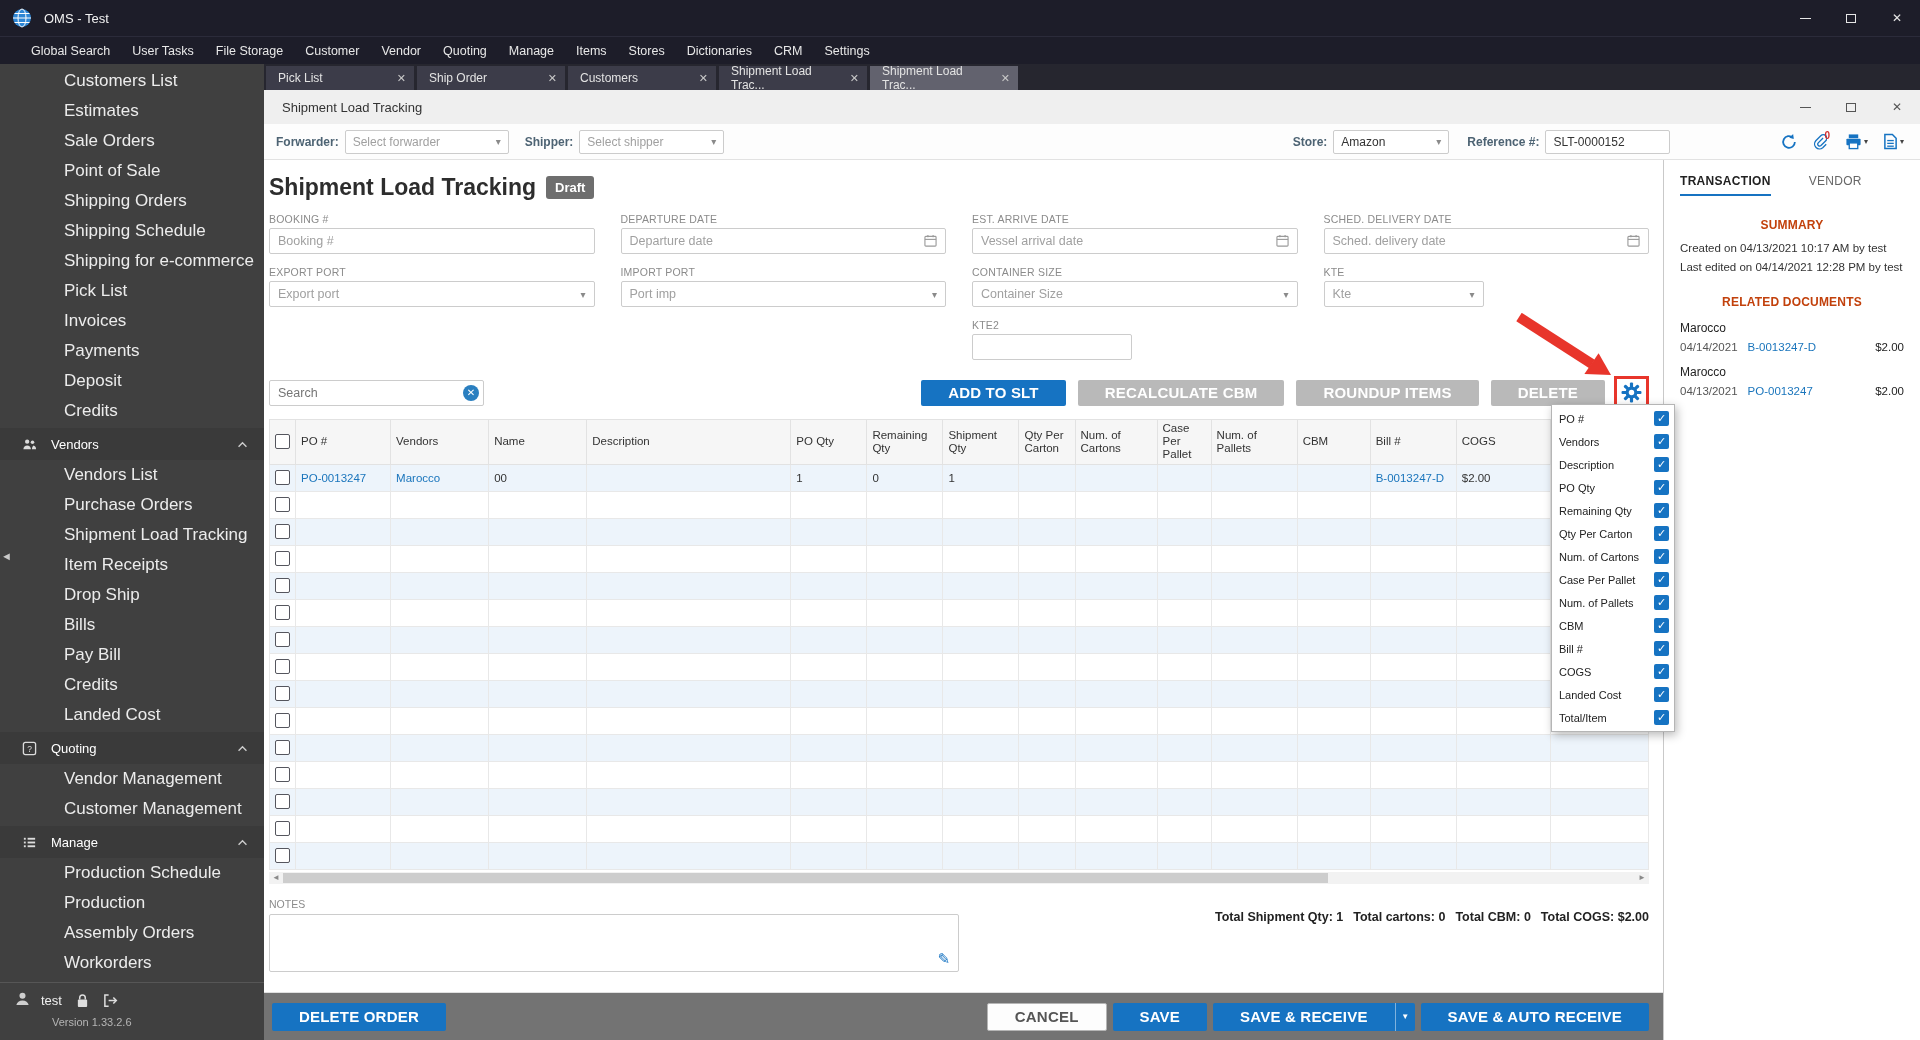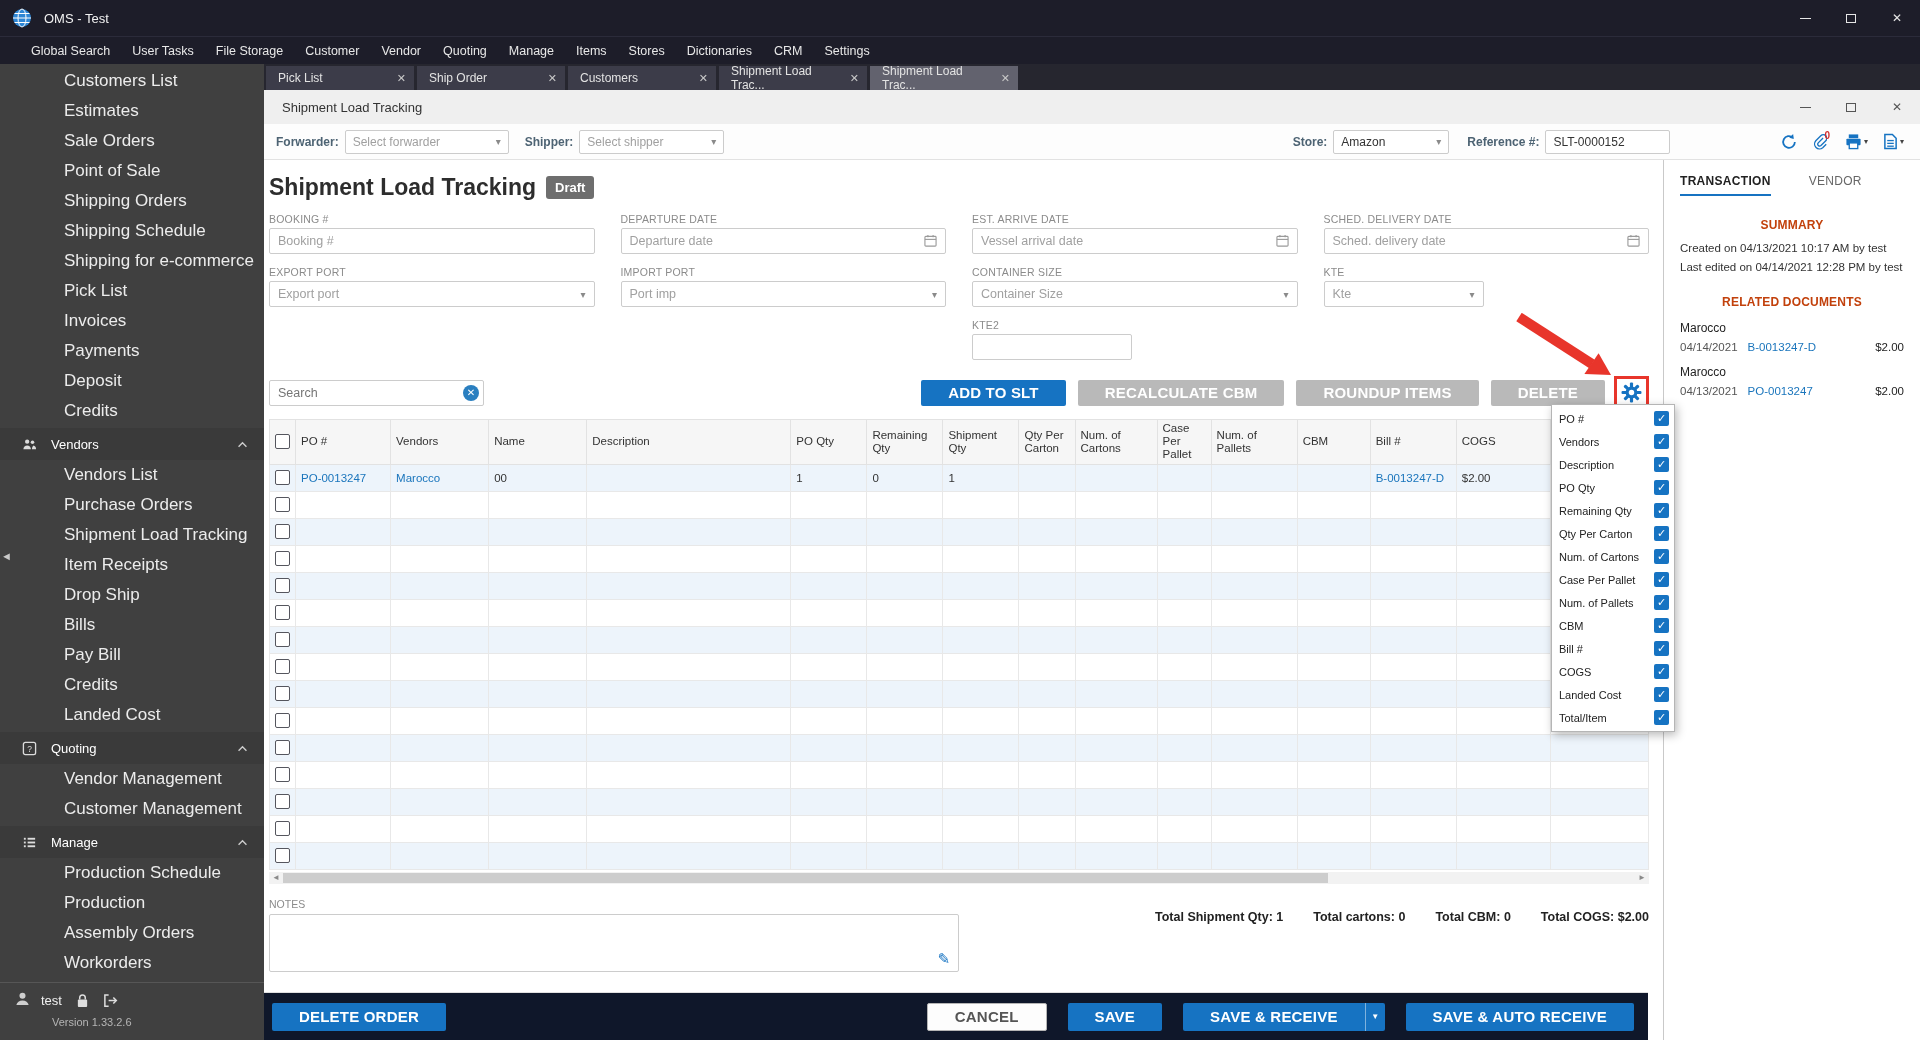--- a/index.html
+++ b/index.html
@@ -58,21 +58,21 @@
   .tb-spacer { flex:1; }
   .tb-icons { display:flex; align-items:center; gap:15px; margin-left:110px; margin-right:4px; }
   .tb-ic { display:inline-flex; align-items:center; }
   .badge { color:#d22e2e; font-size:10px; font-weight:bold; margin:-12px 0 0 -3px; }
   .mini-caret { color:#444; font-size:8px; margin-left:2px; }
 
   
   .child-main { flex:1; position:relative; background:#fff; }
   .content { position:absolute; left:0; top:0; right:257px; bottom:48px; padding:8px 14px 0 5px; overflow:hidden; }
   .right-panel { position:absolute; right:0; top:0; width:257px; bottom:0; border-left:1px solid #c9c9c9; padding:14px 16px; background:#fff; }
-  .footer { position:absolute; left:0; bottom:0; right:272px; height:48px; background:#0f172a; border-top:1px solid #e0e0e0; display:flex; align-items:center; padding:0 14px 0 8px; }
+  .footer { position:absolute; left:0; bottom:0; right:257px; height:48px; background:#737373; border-top:1px solid #e0e0e0; display:flex; align-items:center; padding:0 14px 0 8px; }
   .f-spacer { flex:1; }
 
   .page-head { display:flex; align-items:center; margin:6px 0 12px 0; }
   .page-title { font-size:23px; font-weight:bold; color:#2d2d2d; }
   .draft { background:#6e6e6e; color:#fff; font-size:13px; font-weight:bold; padding:4px 9px; border-radius:3px; margin-left:10px; }
 
   .form-grid { display:grid; grid-template-columns:repeat(4,1fr); column-gap:26px; row-gap:12px; max-width:1382px; }
   .field-label { font-size:10.5px; color:#8b8b8b; margin-bottom:3px; letter-spacing:.2px; }
   .input { height:26px; border:1px solid #ccc; border-radius:2px; display:flex; align-items:center; padding:0 8px; font-size:12.5px; color:#333; background:#fff; }
   .narrow .input { width:160px; }
@@ -101,27 +101,27 @@
 
   .hbar { width:1380px; height:12px; background:#f2f2f2; margin-top:2px; position:relative; display:flex; align-items:center; justify-content:space-between; padding:0 3px; }
   .hbar .thumb { position:absolute; left:14px; top:1px; bottom:1px; width:1045px; background:#cdcdcd; }
   .hbar .arr { color:#8a8a8a; font-size:8px; z-index:1; }
 
   .bottom-row { display:flex; margin-top:14px; width:1380px; }
   .notes-block { width:690px; }
   .notes-label { font-size:10.5px; color:#8b8b8b; margin-bottom:4px; }
   .notes-area { height:58px; border:1px solid #ccc; border-radius:2px; position:relative; background:#fff; }
   .pencil { position:absolute; right:8px; bottom:3px; color:#1673c2; font-size:15px; }
-  .totals { flex:1; display:flex; justify-content:flex-end; gap:30px; font-size:12.5px; font-weight:bold; color:#222; margin-top:12px; white-space:nowrap; }
+  .totals { flex:1; display:flex; justify-content:flex-end; gap:10px; font-size:12.5px; font-weight:bold; color:#222; margin-top:12px; white-space:nowrap; }
 
   .split { display:flex; }
   .split .btn { border-radius:2px 0 0 2px; }
   .split .caret-part { width:20px; background:#1673c2; border-left:1px solid rgba(255,255,255,.45); border-radius:0 2px 2px 0; display:flex; align-items:center; justify-content:center; color:#fff; font-size:8px; }
   .footer .btn { height:28px; }
-  .footer .right-group { display:flex; gap:21px; align-items:center;margin-left:40px; }
+  .footer .right-group { display:flex; gap:6px; align-items:center;margin-left:40px; }
 
   
   .rp-tabs { display:flex; gap:38px; font-size:12px; letter-spacing:.3px; }
   .rp-tab { padding-bottom:6px; color:#666; cursor:default; }
   .rp-tab.active { color:#222; font-weight:bold; border-bottom:2px solid #1673c2; }
   .rp-h { font-size:12px; font-weight:bold; color:#c2410c; margin:22px 0 10px 0; letter-spacing:.2px;text-align:center; }
   .rp-line { font-size:11.5px; color:#333; margin:7px 0; }
   .doc-vendor { font-size:12px; color:#222; margin-top:12px; }
   .doc-row { display:flex; font-size:11.5px; margin-top:6px; color:#555; align-items:baseline; }
   .doc-ref { color:#1a75bc; margin-left:10px; }

